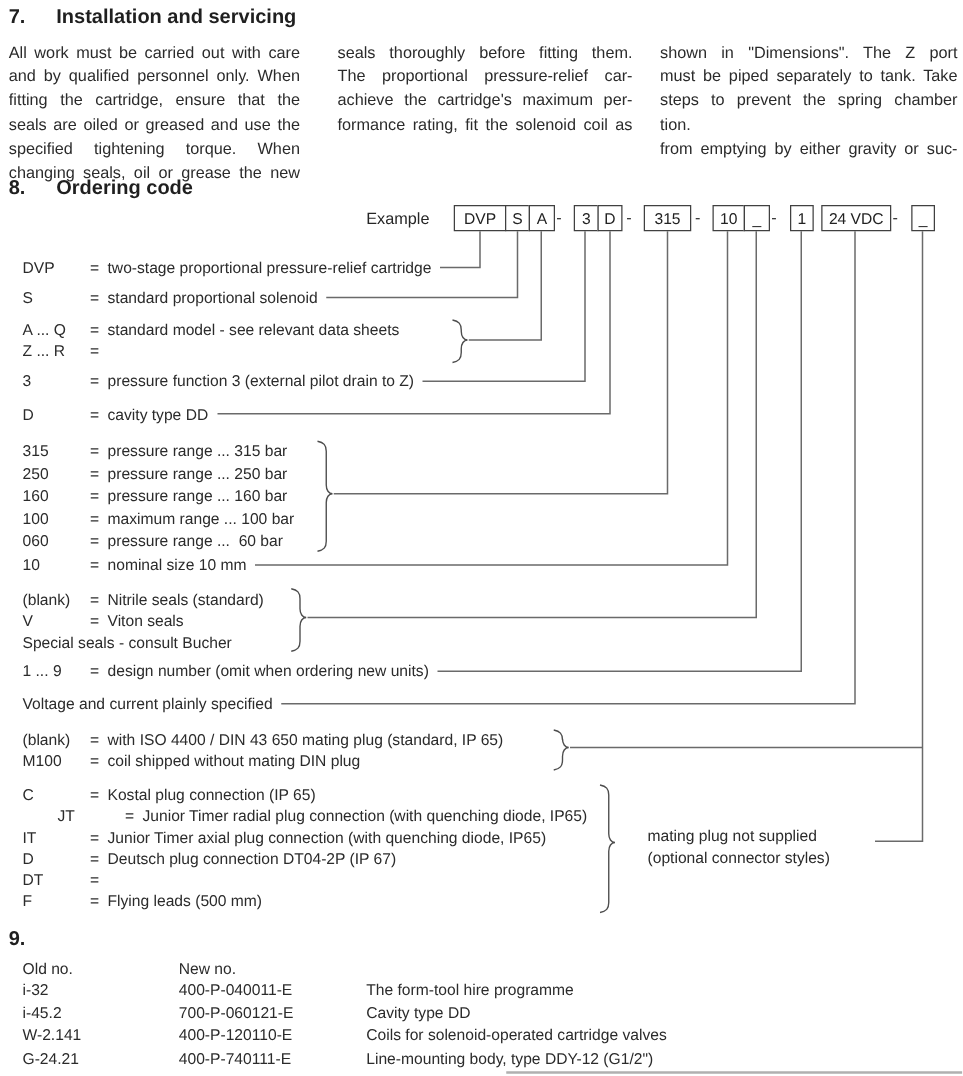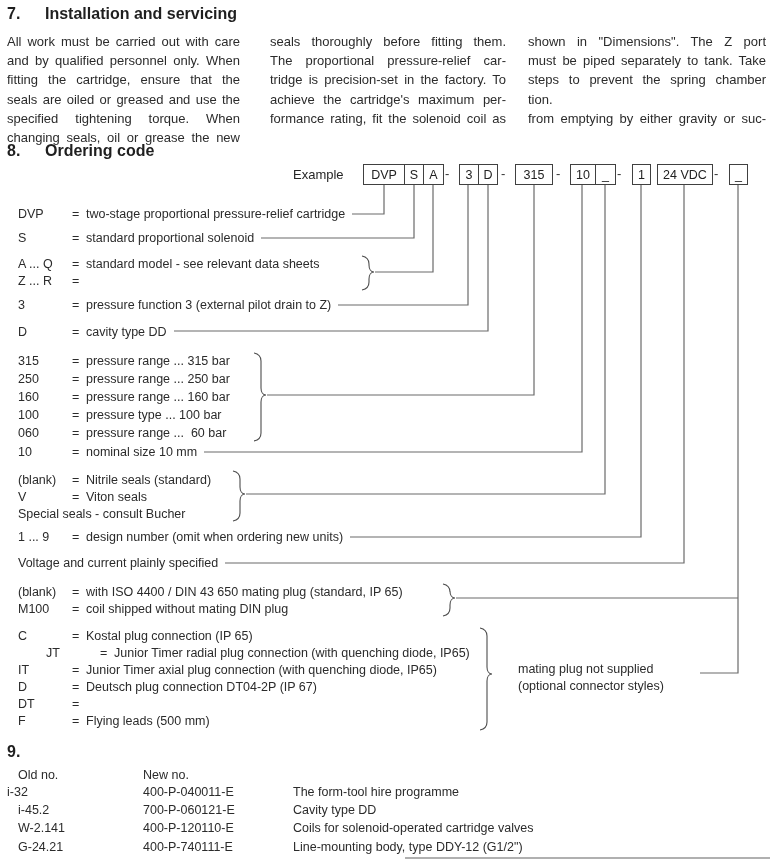--- a/index.html
+++ b/index.html
@@ -39,21 +39,20 @@
       <div class="jline">All work must be carried out with care</div>
       <div class="jline">and by qualified personnel only. When</div>
       <div class="jline">fitting the cartridge, ensure that the</div>
       <div class="jline">seals are oiled or greased and use the</div>
       <div class="jline">specified tightening torque. When</div>
       <div class="jline">changing seals, oil or grease the new</div>
     </div>
   <div class="bodycol" style="left:270px;width:236px;">
       <div class="jline">seals thoroughly before fitting them.</div>
       <div class="jline">The proportional pressure-relief car-</div>
-      <div class="jline">tridge is precision-set in the factory. To</div>
       <div class="jline">achieve the cartridge's maximum per-</div>
       <div class="jline">formance rating, fit the solenoid coil as</div>
     </div>
   <div class="bodycol" style="left:528px;width:238px;">
       <div class="jline">shown in "Dimensions". The Z port</div>
       <div class="jline">must be piped separately to tank. Take</div>
       <div class="jline">steps to prevent the spring chamber</div>
       <div class="jline end">tion.</div>
       <div class="jline">from emptying by either gravity or suc-</div>
     </div>
@@ -122,21 +121,21 @@
         <span style="left: 86px;">pressure range ... 250 bar</span>
       </div>
       <div class="orow" style="top: 389px;">
         <span style="left: 18px;">160</span>
         <span style="left: 72px;">=</span>
         <span style="left: 86px;">pressure range ... 160 bar</span>
       </div>
       <div class="orow" style="top: 407px;">
         <span style="left: 18px;">100</span>
         <span style="left: 72px;">=</span>
-        <span style="left: 86px;">pressure type ... 100 bar</span>
+        <span style="left: 86px;">maximum range ... 100 bar</span>
       </div>
       <div class="orow" style="top: 425px;">
         <span style="left: 18px;">060</span>
         <span style="left: 72px;">=</span>
         <span style="left: 86px;">pressure range ...  60 bar</span>
       </div>
       <div class="orow" style="top: 444px;">
         <span style="left: 18px;">10</span>
         <span style="left: 72px;">=</span>
         <span style="left: 86px;">nominal size 10 mm</span>
@@ -207,21 +206,21 @@
     <div>mating plug not supplied</div>
     <div>(optional connector styles)</div>
   </div>
 
   <div class="heading" style="left:7px;top:743px;">
     <span class="num">9.</span>
   </div>
   <span class="t9" style="left:18px;top:767px;">Old no.</span>
   <span class="t9" style="left:143px;top:767px;">New no.</span>
   <div id="sheets">
-      <span class="t9" style="left: 7px; top: 784px;">i-32</span>
+      <span class="t9" style="left: 18px; top: 784px;">i-32</span>
       <span class="t9" style="left: 143px; top: 784px;">400-P-040011-E</span>
       <span class="t9" style="left: 293px; top: 784px;">The form-tool hire programme</span>
       <span class="t9" style="left: 18px; top: 802px;">i-45.2</span>
       <span class="t9" style="left: 143px; top: 802px;">700-P-060121-E</span>
       <span class="t9" style="left: 293px; top: 802px;">Cavity type DD</span>
       <span class="t9" style="left: 18px; top: 820px;">W-2.141</span>
       <span class="t9" style="left: 143px; top: 820px;">400-P-120110-E</span>
       <span class="t9" style="left: 293px; top: 820px;">Coils for solenoid-operated cartridge valves</span>
       <span class="t9" style="left: 18px; top: 839px;">G-24.21</span>
       <span class="t9" style="left: 143px; top: 839px;">400-P-740111-E</span>

